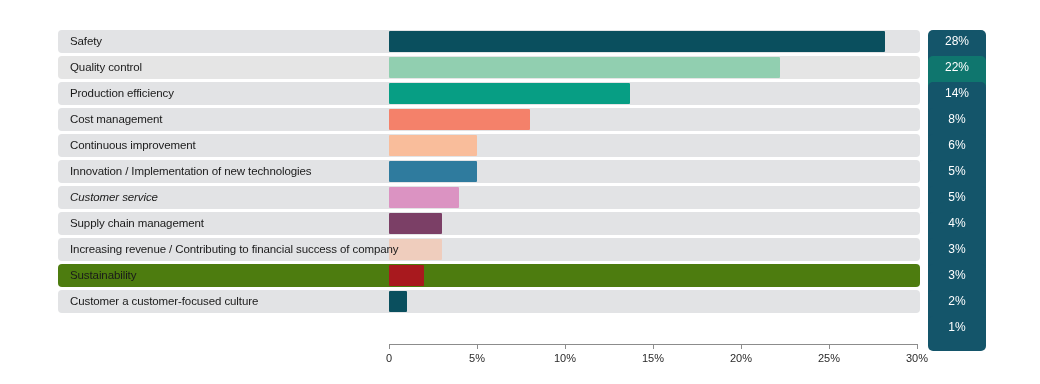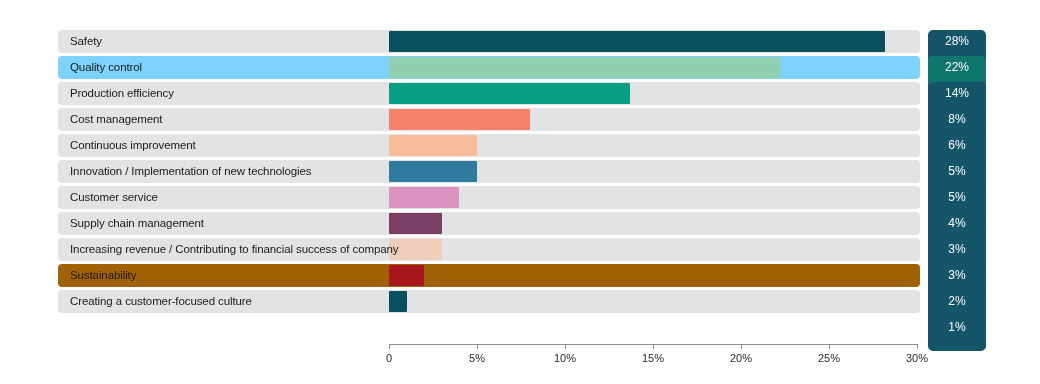--- a/index.html
+++ b/index.html
@@ -120,21 +120,21 @@
 
 <div id="chart-root">
 
   <div id="rows">
       <div class="row" style="background: rgb(226, 227, 229);">
         <div class="row-label">Safety</div>
         <div class="bar-layer">
           <div class="bar" style="width: 496.32px; background: rgb(10, 79, 94);"></div>
         </div>
       </div>
-      <div class="row" style="background: #7dd3fc;">
+      <div class="row" style="background: #e5e5e5;">
         <div class="row-label">Quality control</div>
         <div class="bar-layer">
           <div class="bar" style="width: 390.72px; background: rgb(145, 207, 176);"></div>
         </div>
       </div>
       <div class="row" style="background: rgb(226, 227, 229); padding-left: 41px;">
         <div class="row-label">Production efficiency</div>
         <div class="bar-layer">
           <div class="bar" style="width: 241.12px; background: rgb(7, 158, 132);"></div>
         </div>
@@ -150,46 +150,46 @@
         <div class="bar-layer">
           <div class="bar" style="width: 88px; background: rgb(249, 189, 155);"></div>
         </div>
       </div>
       <div class="row" style="background: rgb(226, 227, 229);">
         <div class="row-label">Innovation / Implementation of new technologies</div>
         <div class="bar-layer">
           <div class="bar" style="width: 88px; background: rgb(47, 123, 158);"></div>
         </div>
       </div>
-      <div class="row" style="background: rgb(226, 227, 229);">
+      <div class="row" style="background: rgb(226, 227, 229); font-style: italic;">
         <div class="row-label">Customer service</div>
         <div class="bar-layer">
           <div class="bar" style="width: 70.4px; background: rgb(219, 147, 194);"></div>
         </div>
       </div>
       <div class="row" style="background: rgb(226, 227, 229);">
         <div class="row-label">Supply chain management</div>
         <div class="bar-layer">
           <div class="bar" style="width: 52.8px; background: rgb(123, 63, 102);"></div>
         </div>
       </div>
       <div class="row" style="background: rgb(226, 227, 229);">
         <div class="row-label">Increasing revenue / Contributing to financial success of company</div>
         <div class="bar-layer">
           <div class="bar" style="width: 52.8px; background: rgb(239, 205, 189);"></div>
         </div>
       </div>
-      <div class="row" style="background: #a16207; text-align: center;">
+      <div class="row" style="background: #4d7c0f; text-align: center;">
         <div class="row-label">Sustainability</div>
         <div class="bar-layer">
           <div class="bar" style="width: 35.2px; background: rgb(168, 25, 30);"></div>
         </div>
       </div>
       <div class="row" style="background: rgb(226, 227, 229);">
-        <div class="row-label">Creating a customer-focused culture</div>
+        <div class="row-label">Customer a customer-focused culture</div>
         <div class="bar-layer">
           <div class="bar" style="width: 17.6px; background: rgb(10, 79, 94);"></div>
         </div>
       </div>
     </div>
 
   <div id="axis">
     <div id="axis-line"></div>
   <div class="tick" style="left: 0px;"></div>
       <div class="tick-label" style="left: 0px;">0</div>

